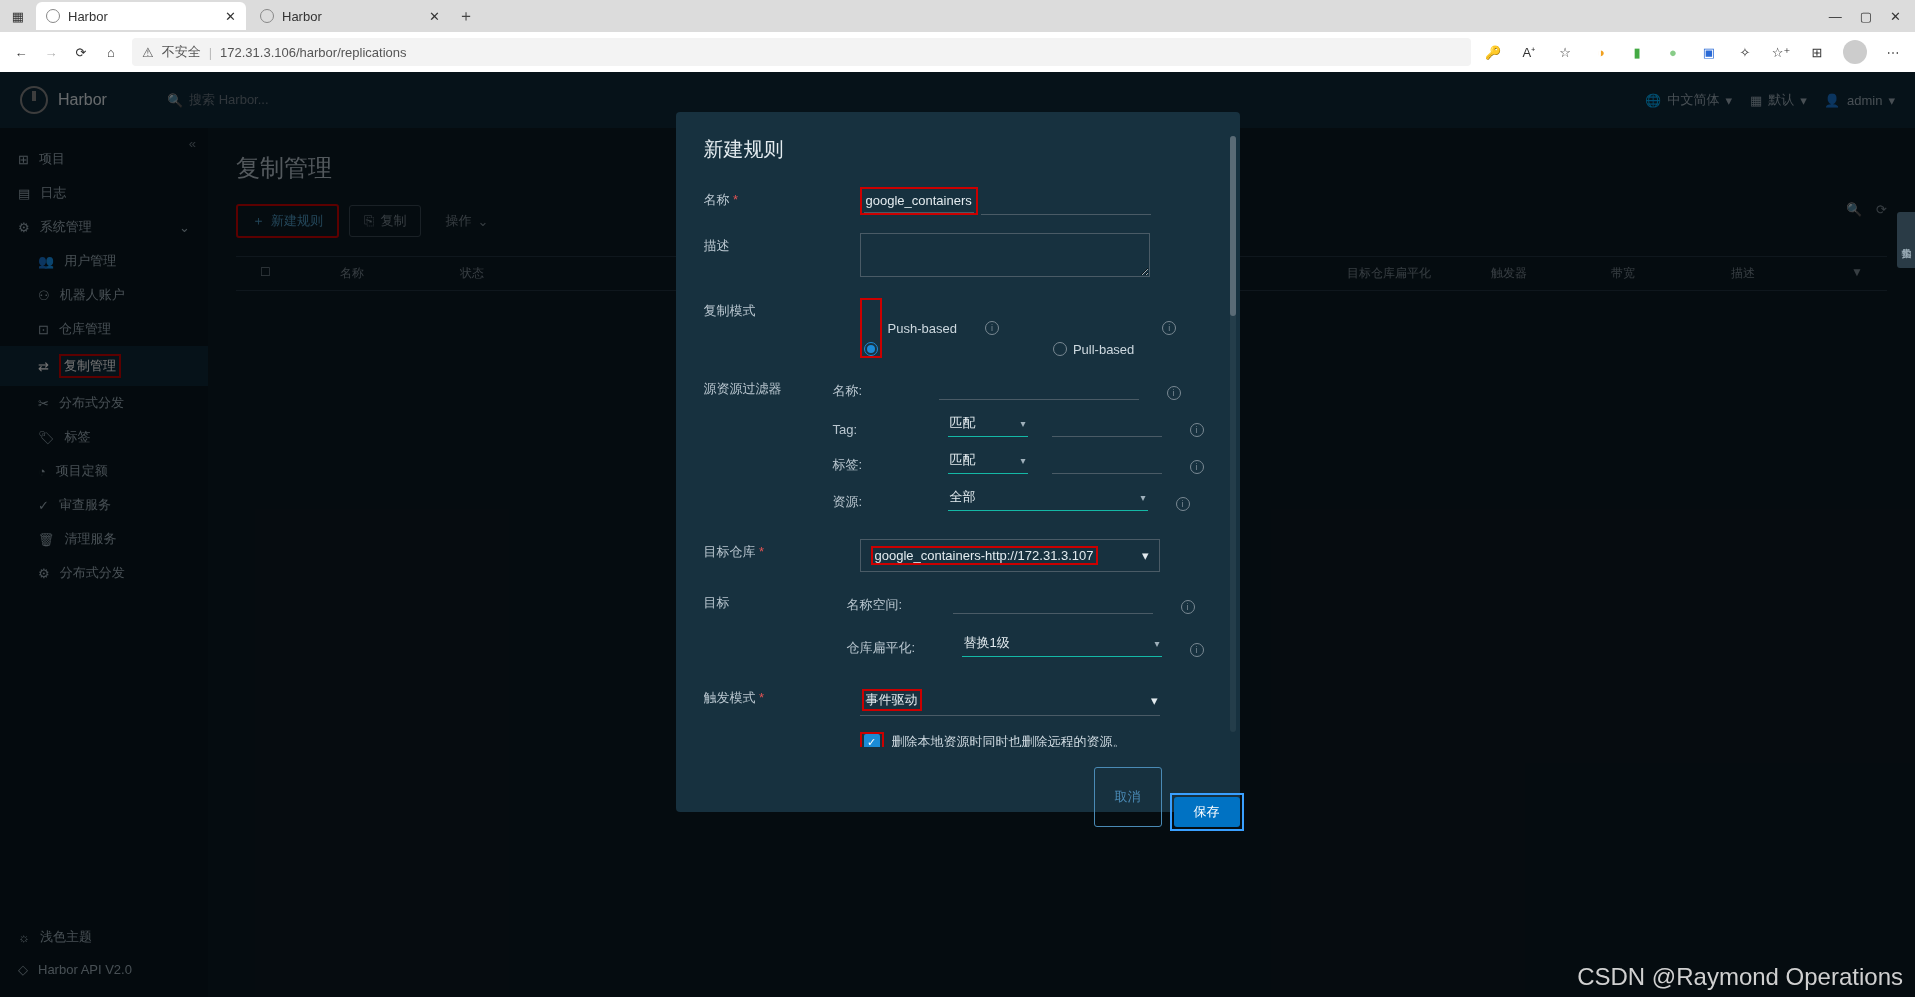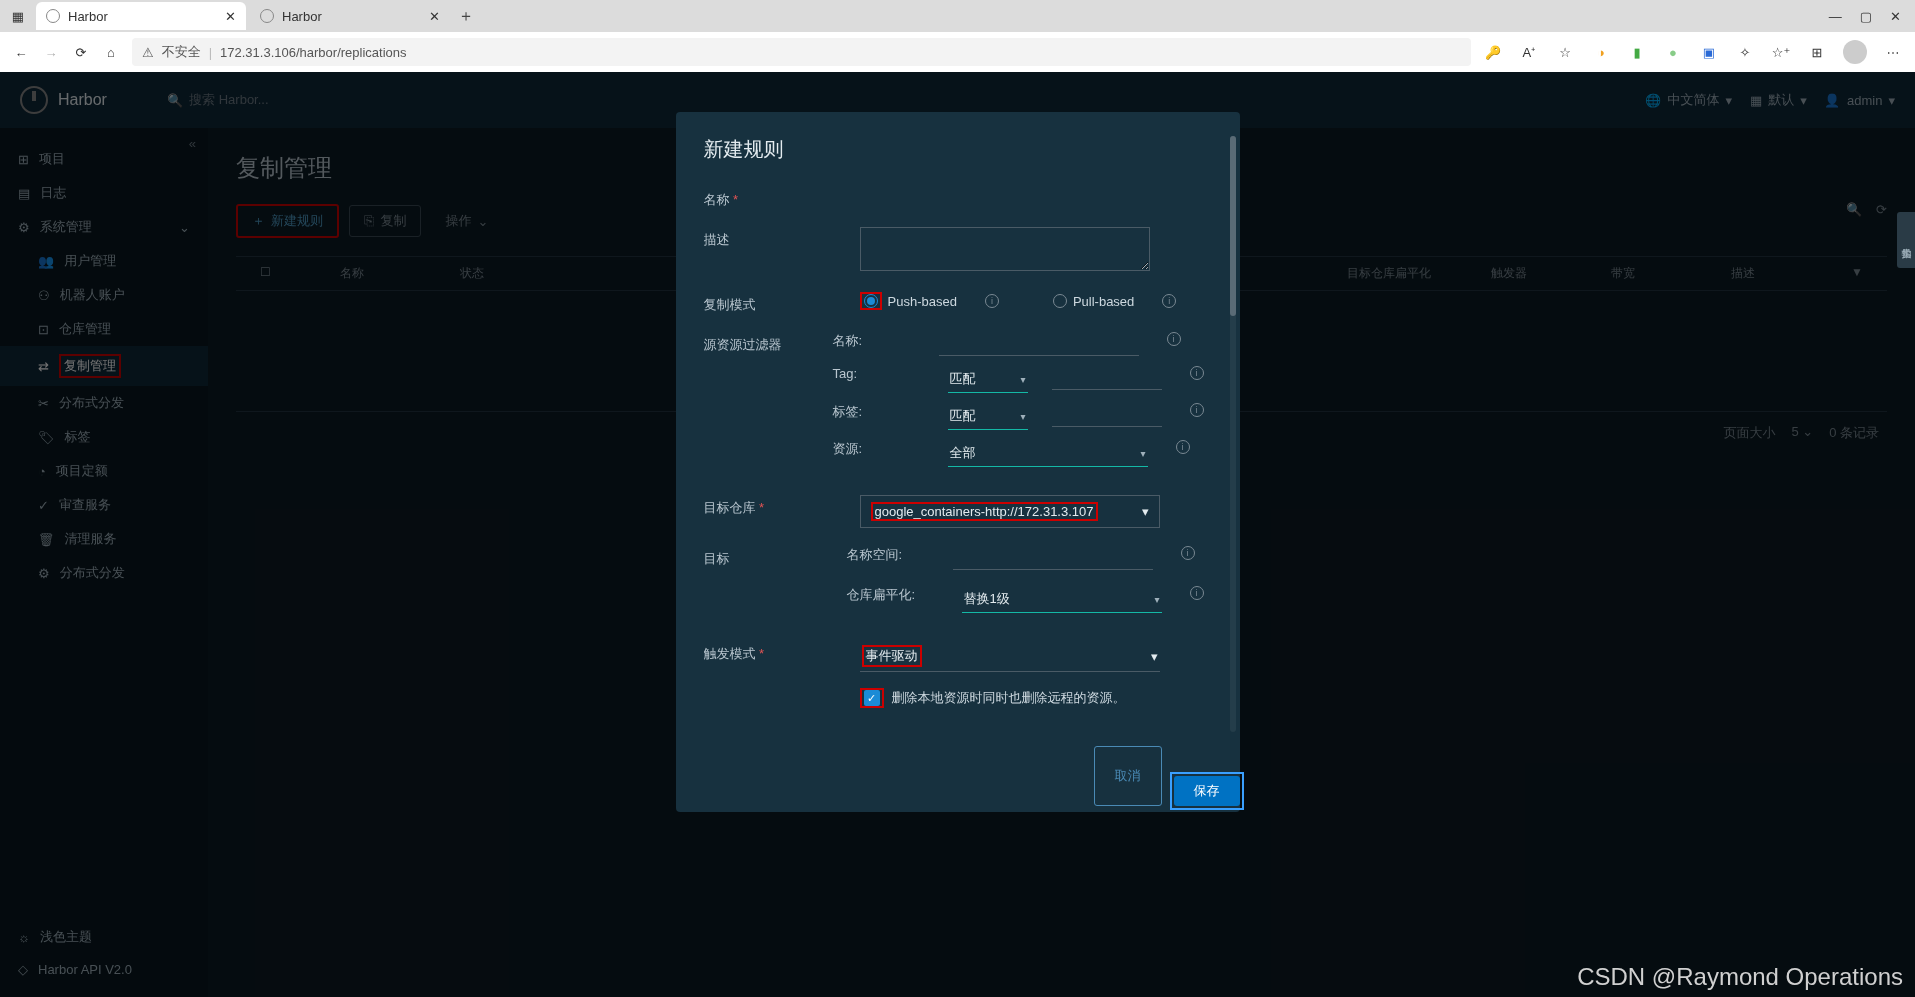--- a/index.html
+++ b/index.html
@@ -64,26 +64,26 @@
   .modal-scroll::after{content:"";position:absolute;left:0;top:0;width:6px;height:180px;background:#5a6b76;border-radius:3px;}
   .modal h2 { font-size:20px; font-weight:500; margin-bottom:24px; color:#e3ebef;}
   .form-body { padding-right:36px; max-height:560px; overflow:hidden;}
   .frow { display:flex; align-items:flex-start; margin-bottom:18px; gap:16px;}
   .flabel { width:140px; padding-top:4px; color:#b9c6cf; font-size:13px;}
   .req::after { content:" *"; color:#e05353;}
   .fctrl { flex:1; }
   .inp-line { width:100%; background:transparent; border:none; border-bottom:1px solid #4a5b66; color:#e3ebef; padding:4px 2px; font-size:13px;}
   .ta { width:290px; height:44px; background:transparent; border:1px solid #4a5b66; color:#e3ebef; padding:4px; resize:both;}
   .radio-row { display:flex; align-items:center; gap:24px;}
-  .radio { display:flex; align-items:center; gap:6px;}
+  .radio { display:flex; align-items:center; gap:6px;margin-top:42px;}
   .radio .dot{width:14px;height:14px;border:1px solid #7a8993;border-radius:50%;display:flex;align-items:center;justify-content:center;}
   .radio .dot.on{border-color:#1b8bd6;}
   .radio .dot.on::after{content:"";width:8px;height:8px;background:#1b8bd6;border-radius:50%;}
   .info-ico { width:14px;height:14px;border:1px solid #7a8993;border-radius:50%;display:inline-flex;align-items:center;justify-content:center;font-size:9px;color:#7a8993;margin-left:4px;}
-  .subrow { display:flex; align-items:flex-start; gap:24px; margin-bottom:10px;}
+  .subrow { display:flex; align-items:flex-end; gap:24px; margin-bottom:10px;}
   .sub-lbl { width:82px; color:#b9c6cf;}
   .sel { background:transparent;border:none;border-bottom:1px solid #14b8a6;color:#e3ebef;padding:4px 2px;min-width:80px;display:flex;align-items:center;justify-content:space-between;margin-left:9px;}
   .sel.wide{min-width:200px;}
   .sel .caret2{color:#9fb0bb;font-size:10px;}
   .big-sel { width:300px; border:1px solid #4a5b66; padding:6px 10px; display:flex; align-items:center; color:#e3ebef;}
   .big-sel .caret2{margin-left:auto;}
   .redmark { border:2px solid #c00; display:inline-block; padding:0 2px;}
   .chk-row{display:flex;align-items:center;gap:8px;}
   .chk{width:16px;height:16px;background:#1b8bd6;display:flex;align-items:center;justify-content:center;color:#fff;font-size:11px;border-radius:2px;}
   .modal-foot{display:flex;justify-content:flex-end;gap:12px;margin-top:20px;}
@@ -268,39 +268,38 @@
         <span class="col">名称</span>
         <span class="col">状态</span>
         <div class="right">
           <span class="col">目标仓库扁平化</span>
           <span class="col">触发器</span>
           <span class="col">带宽</span>
           <span class="col">描述</span>
           <span>▼</span>
         </div>
       </div>
-      <div class="tbl-foot">
-        <span>页面大小</span>
-        <span><span>5</span> ⌄</span>
-        <span>0 条记录</span>
-      </div>
     </div>
   </div>
 
   <div class="overlay"></div>
   <div class="side-tab">拍卖售</div>
 
   <div class="modal-wrap">
     <div class="modal">
       <div class="modal-scroll"></div>
       <h2>新建规则</h2>
       <div class="form-body">
 
         <div class="frow">
           <div class="flabel req">名称</div>
+          <div class="fctrl">
+            <span class="redmark"><input class="inp-line" style="width: 110px;" value="google_containers"></span>
+            <span style="display:inline-block;border-bottom:1px solid #4a5b66;width:170px;height:18px;vertical-align:bottom"></span>
+          </div>
         </div>
 
         <div class="frow">
           <div class="flabel">描述</div>
           <div class="fctrl"><textarea class="ta" style=""></textarea></div>
         </div>
 
         <div class="frow">
           <div class="flabel">复制模式</div>
           <div class="fctrl radio-row">

